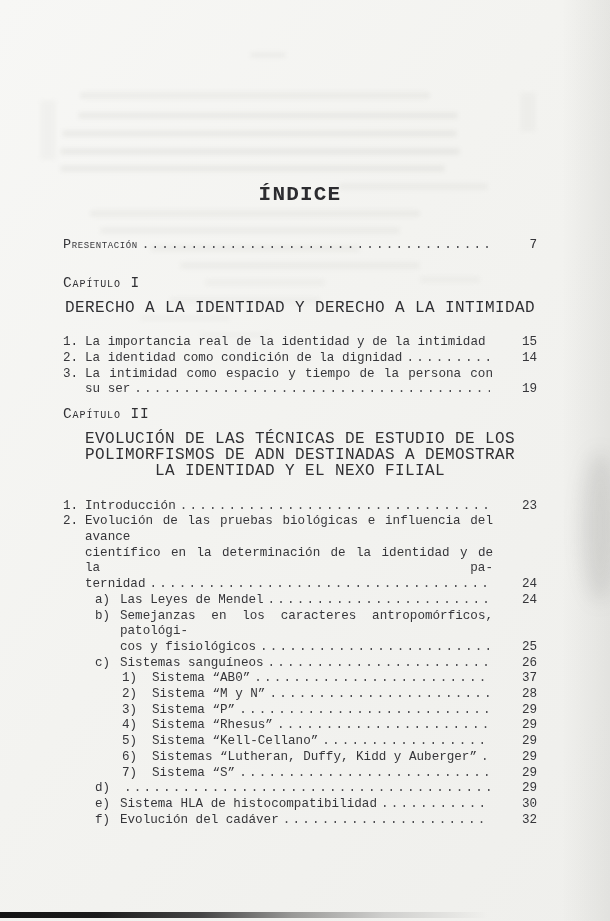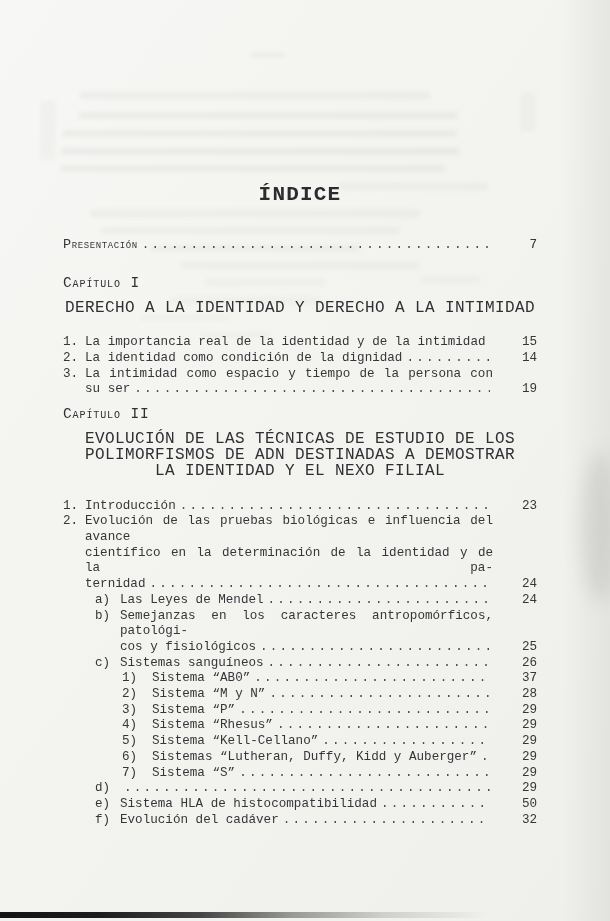--- a/index.html
+++ b/index.html
@@ -208,21 +208,21 @@
             </div>
             <div class="toc-row indent-1">
               <span class="num">d)</span>
               <span class="leader"></span>
               <span class="page-num">29</span>
             </div>
             <div class="toc-row indent-1">
               <span class="num">e)</span>
               <span class="line-text">Sistema HLA de histocompatibilidad</span>
               <span class="leader"></span>
-              <span class="page-num">50</span>
+              <span class="page-num">30</span>
             </div>
             <div class="toc-row indent-1">
               <span class="num">f)</span>
               <span class="line-text">Evolución del cadáver</span>
               <span class="leader"></span>
               <span class="page-num">32</span>
             </div>
           </div>
         </section>
       </div>

